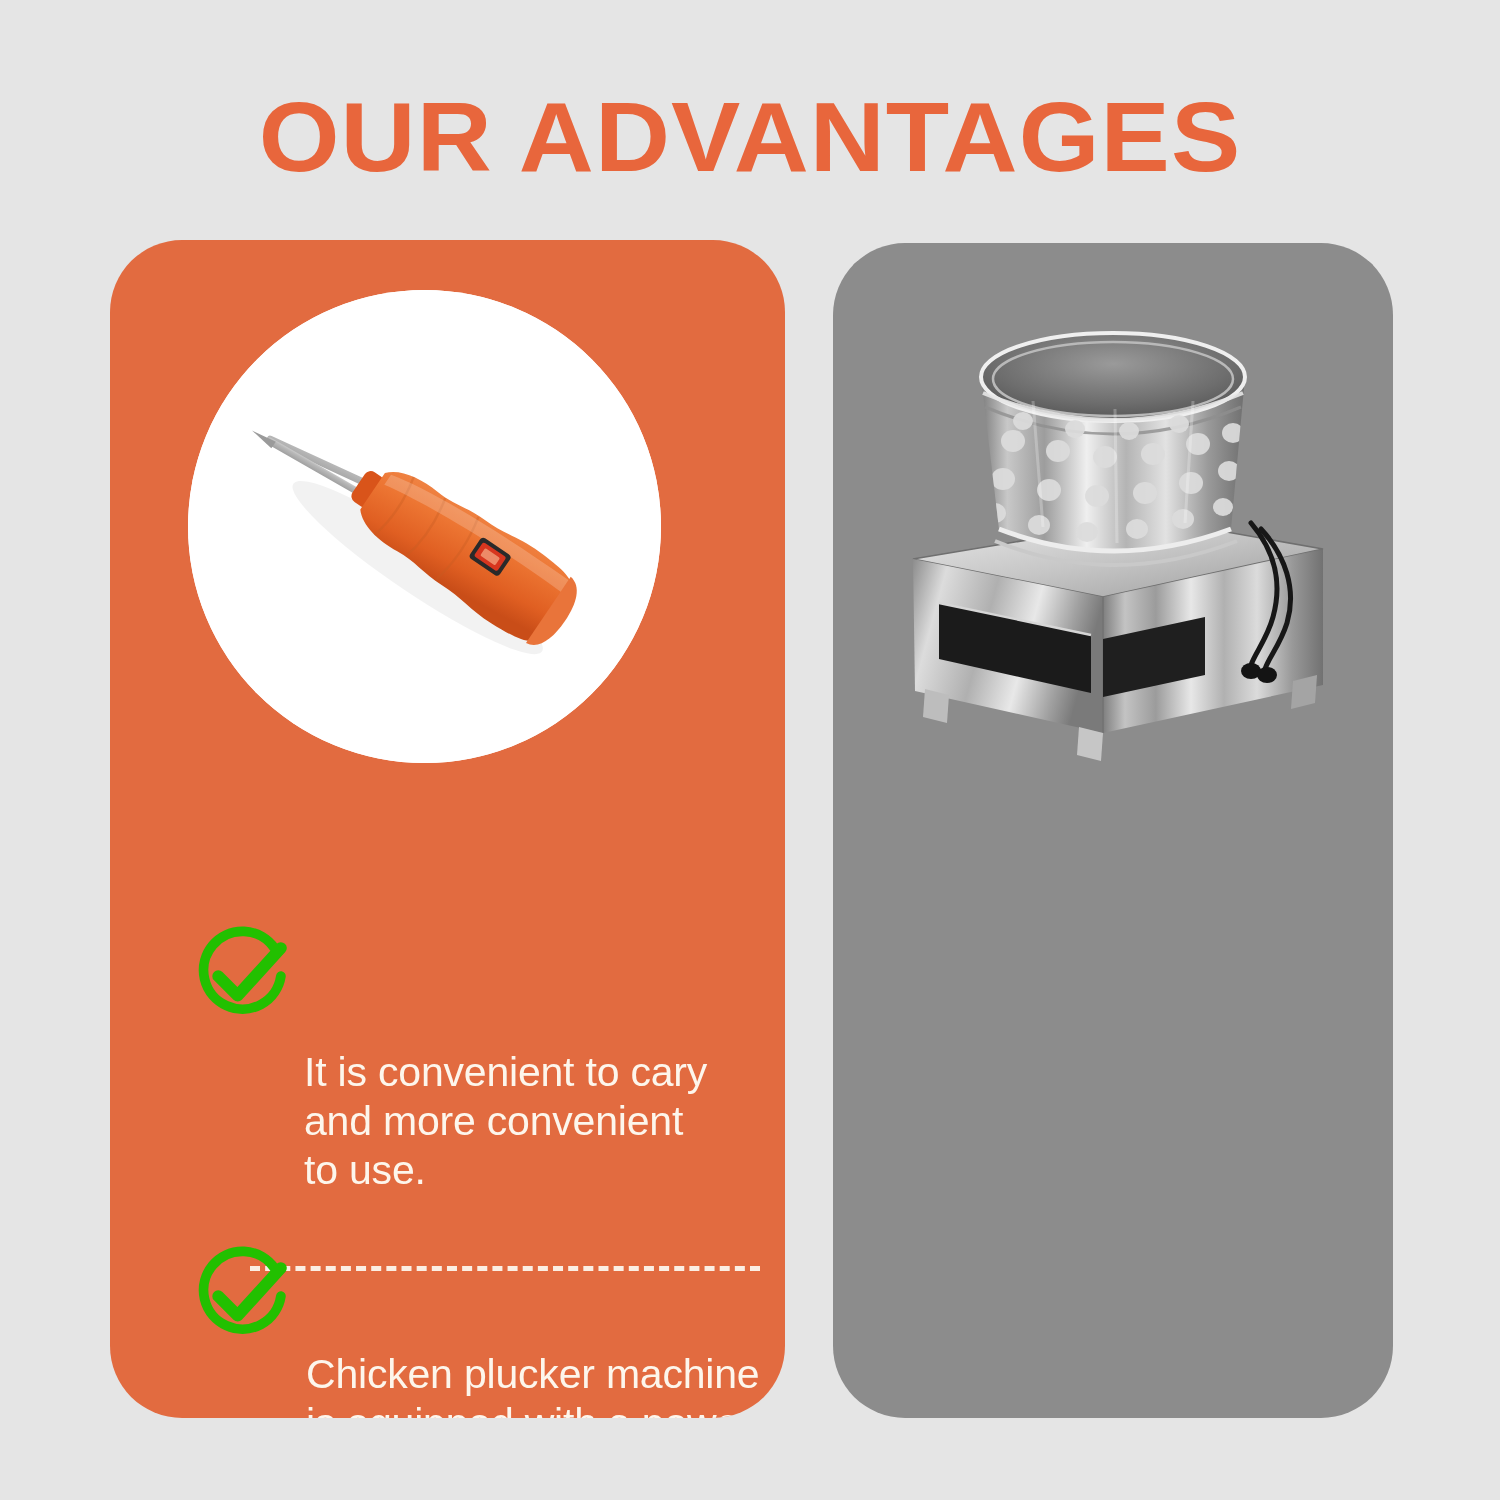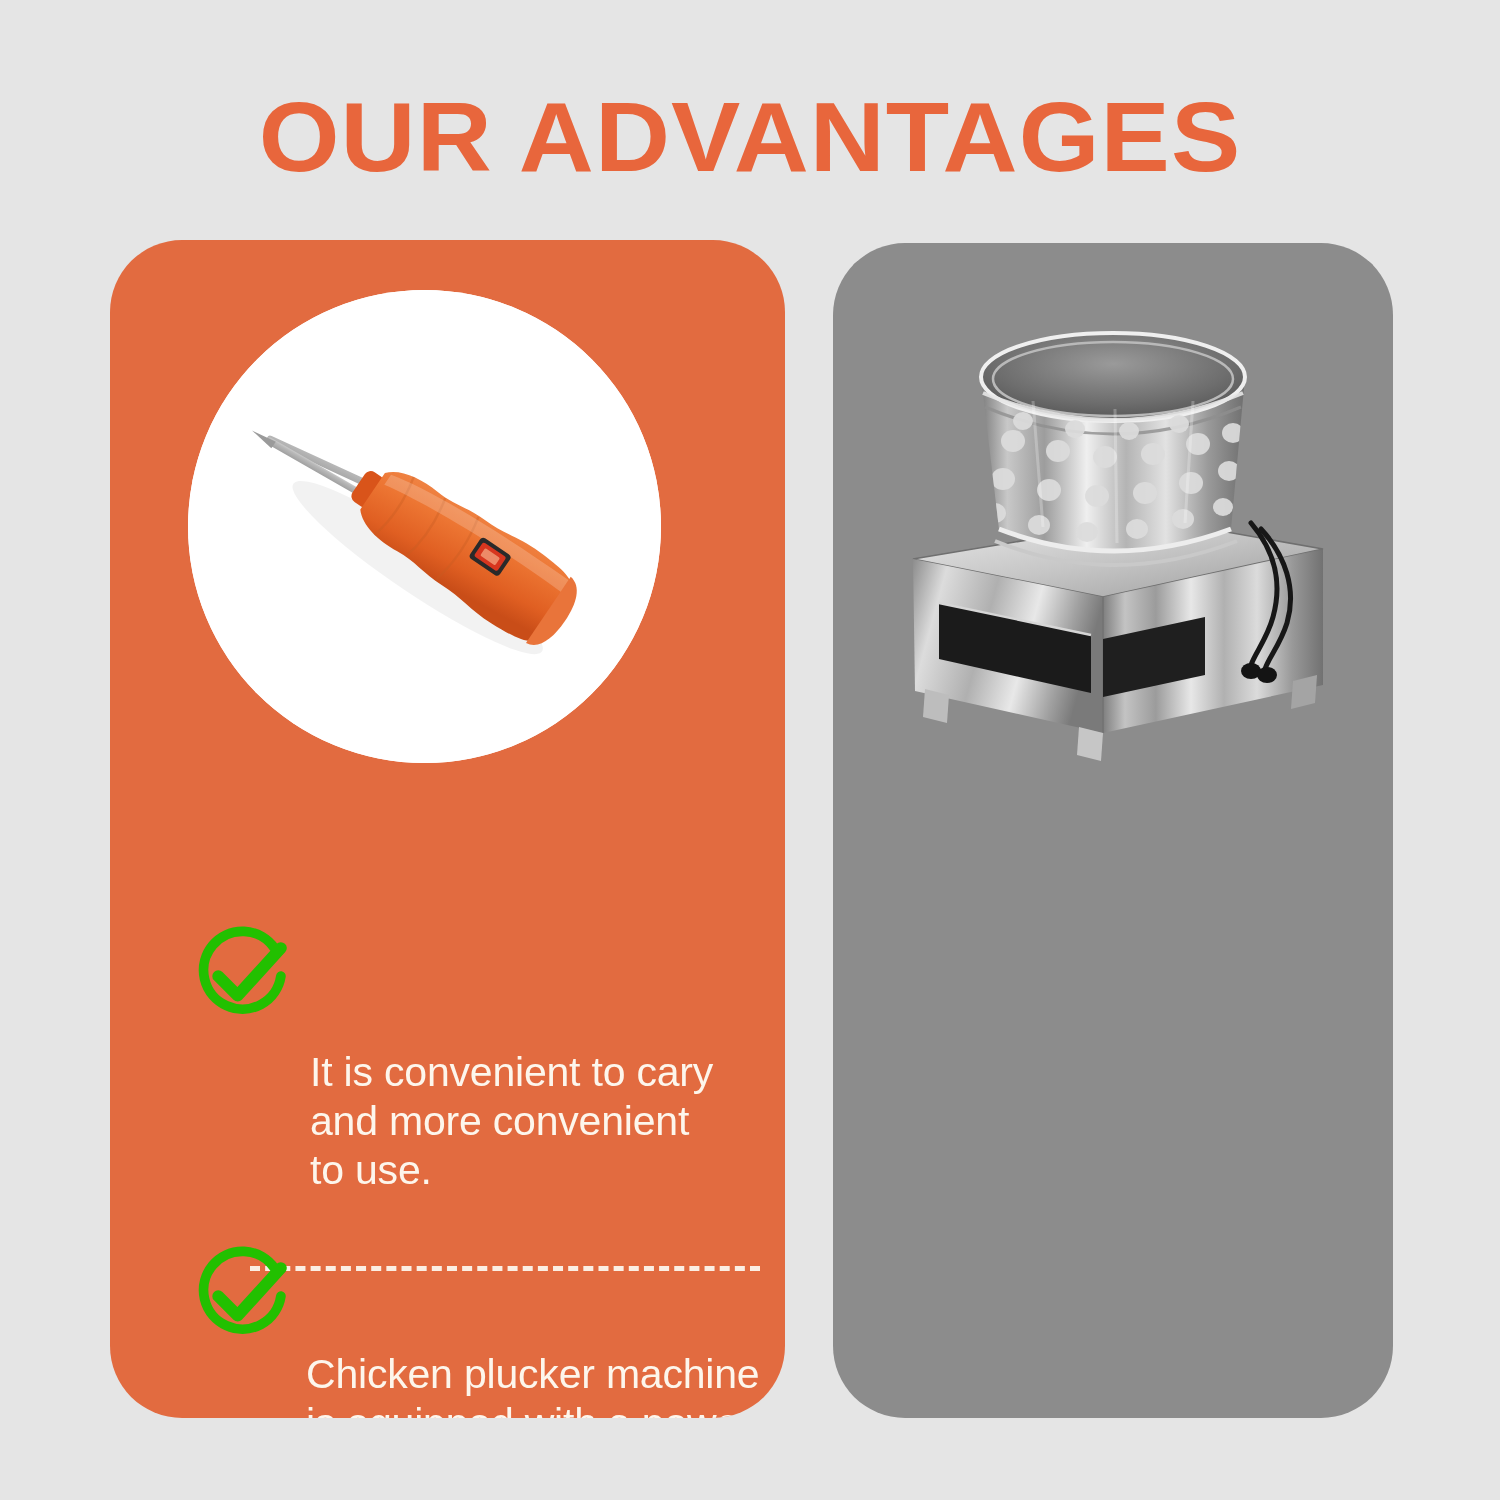--- a/index.html
+++ b/index.html
@@ -96,21 +96,21 @@
   .body-text {
     position: absolute;
     color: #fdf6ec;
     font-size: 41px;
     line-height: 1.19;
     letter-spacing: -0.2px;
     white-space: pre-line;
     font-weight: normal;
   }
 
-  .txt-pro-1 { left: 200px; top: 808px;  width: 520px; }
+  .txt-pro-1 { left: 194px; top: 808px;  width: 520px; }
   .txt-pro-2 { left: 196px; top: 1110px; width: 530px; }
 
   
   .divider {
     position: absolute;
     height: 0;
     border-top: 5px dashed #fdf6ec;
     opacity: 0.95;
   }
   .divider-pro { left: 140px; top: 1026px; width: 510px; }

